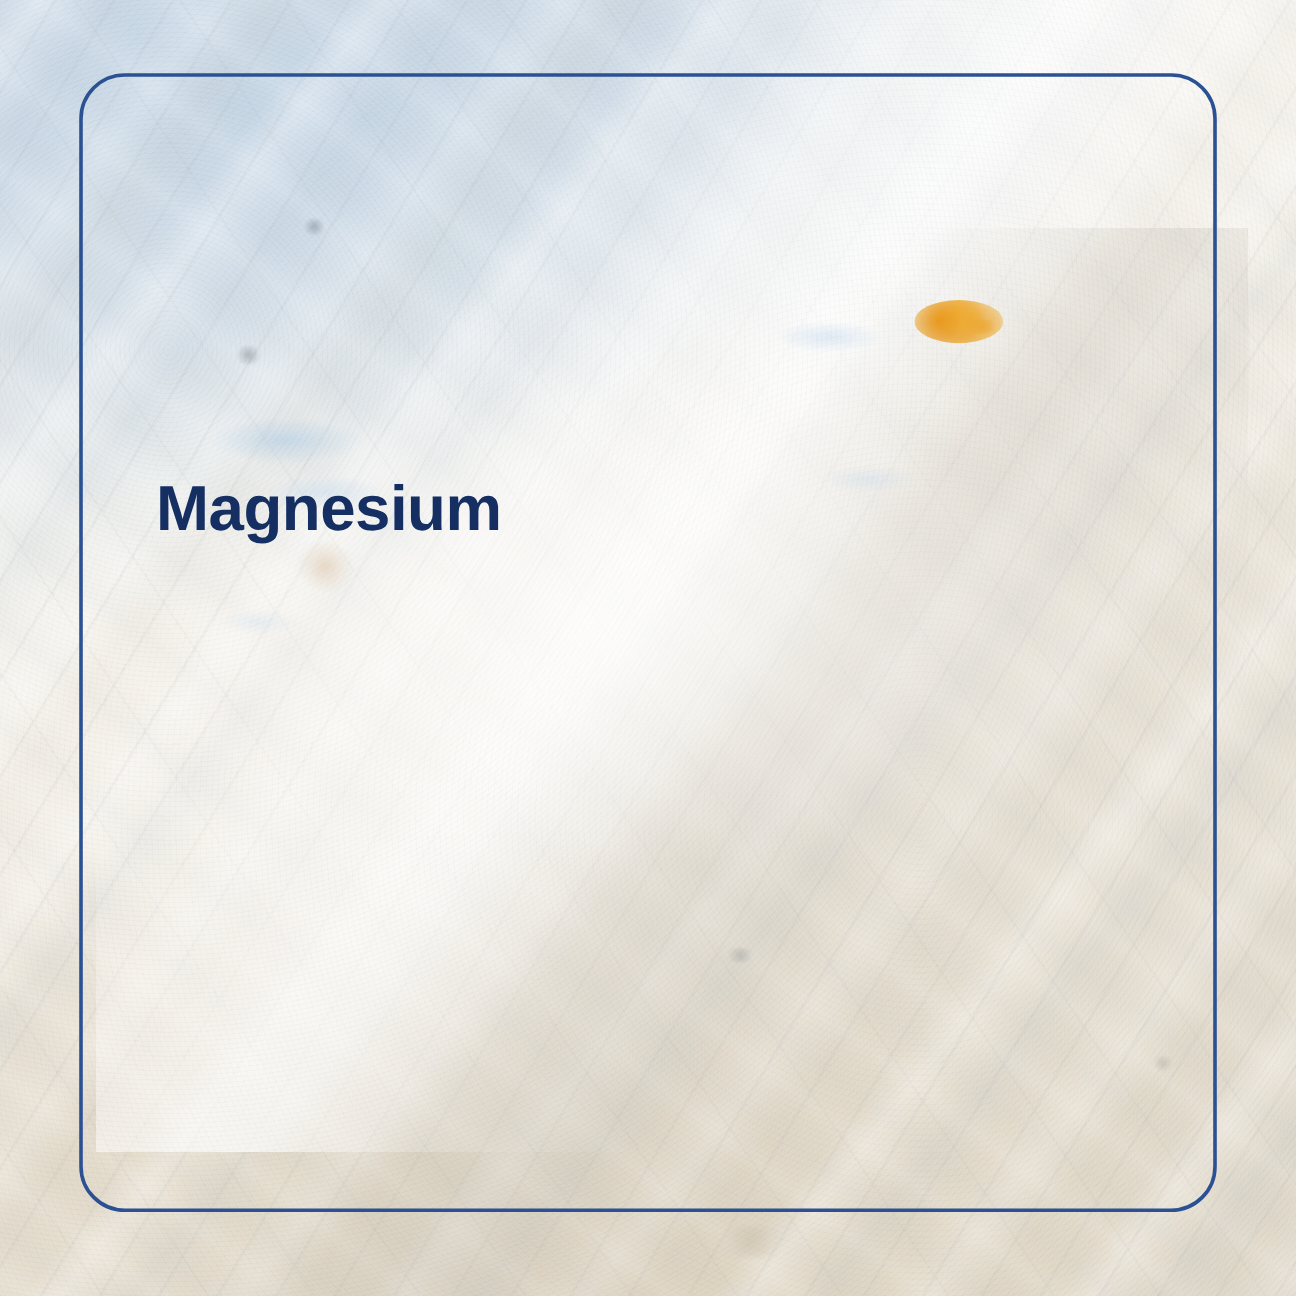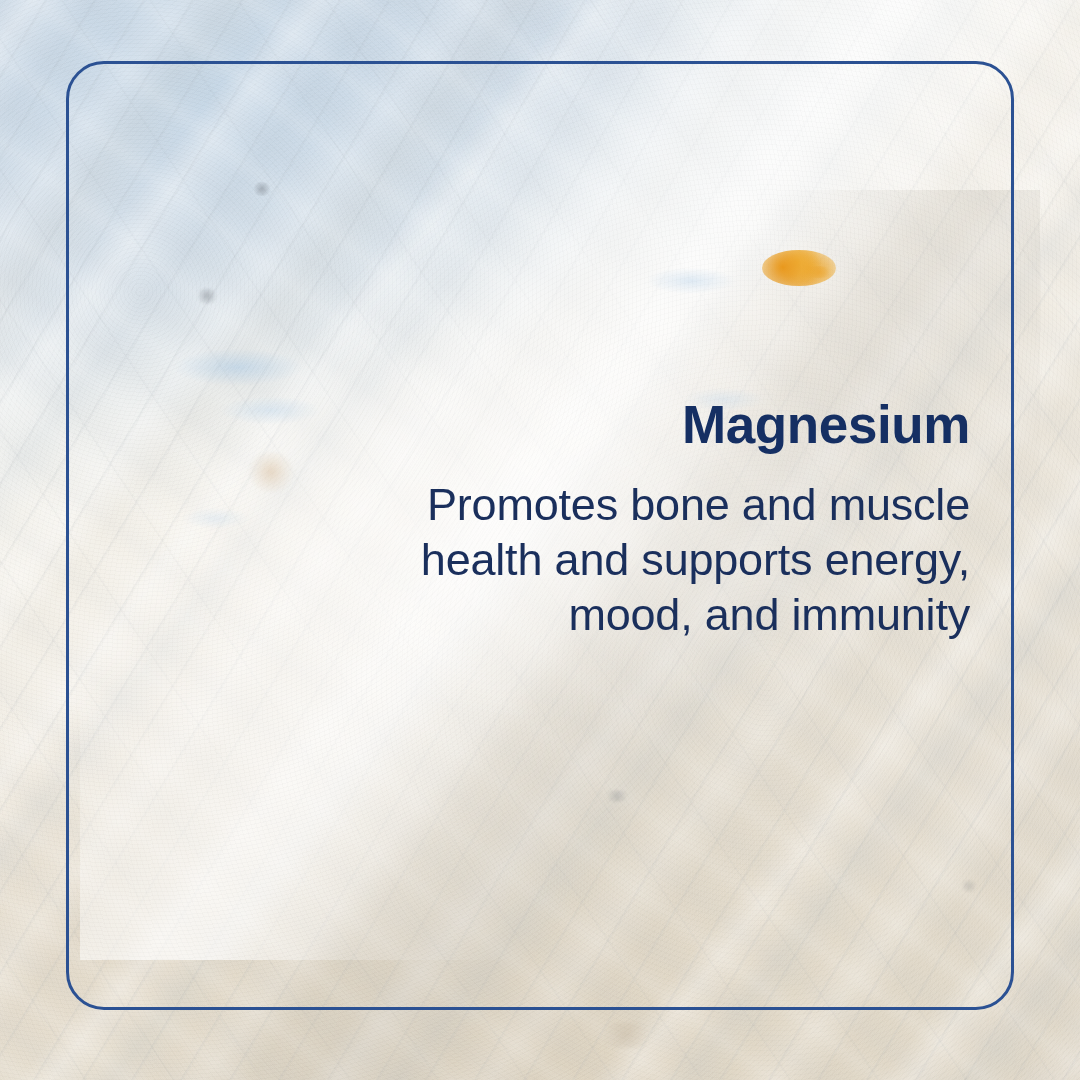--- a/index.html
+++ b/index.html
@@ -238,21 +238,21 @@
     border-radius: 38px;
     pointer-events: none;
   }
 
   
   #content {
     position: absolute;
     left: 0;
     right: 0;
     top: 398px;
-    text-align: right;
+    text-align: left;
     padding: 0 110px;
     box-sizing: border-box;
     margin-left: 20px;
   }
 
   #title {
     margin: 0;
     font-size: 53px;
     font-weight: 700;
     letter-spacing: -0.4px;
@@ -294,18 +294,15 @@
   <div class="inclusion" id="inclusion-grey-c"></div>
   <div class="inclusion" id="inclusion-grey-d"></div>
   <div class="inclusion" id="inclusion-tan-bottom"></div>
 
   <div class="bg-layer" id="bg-text-bloom"></div>
 
   <div id="frame"></div>
 
   <div id="content">
     <h1 id="title">Magnesium</h1>
-    <p id="subtitle">Promotes bone and muscle
-health and supports energy,
-mood, and immunity</p>
   </div>
 
 </div>
 
 </body></html>

